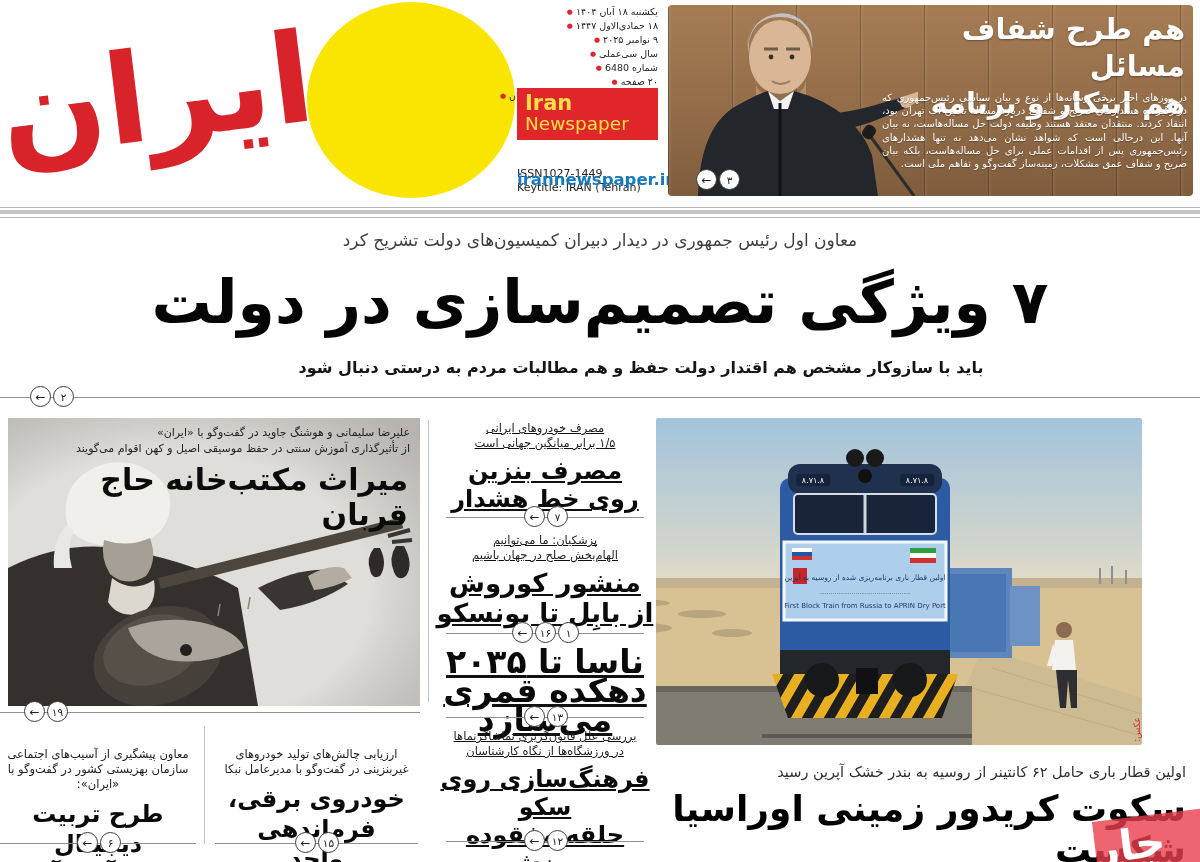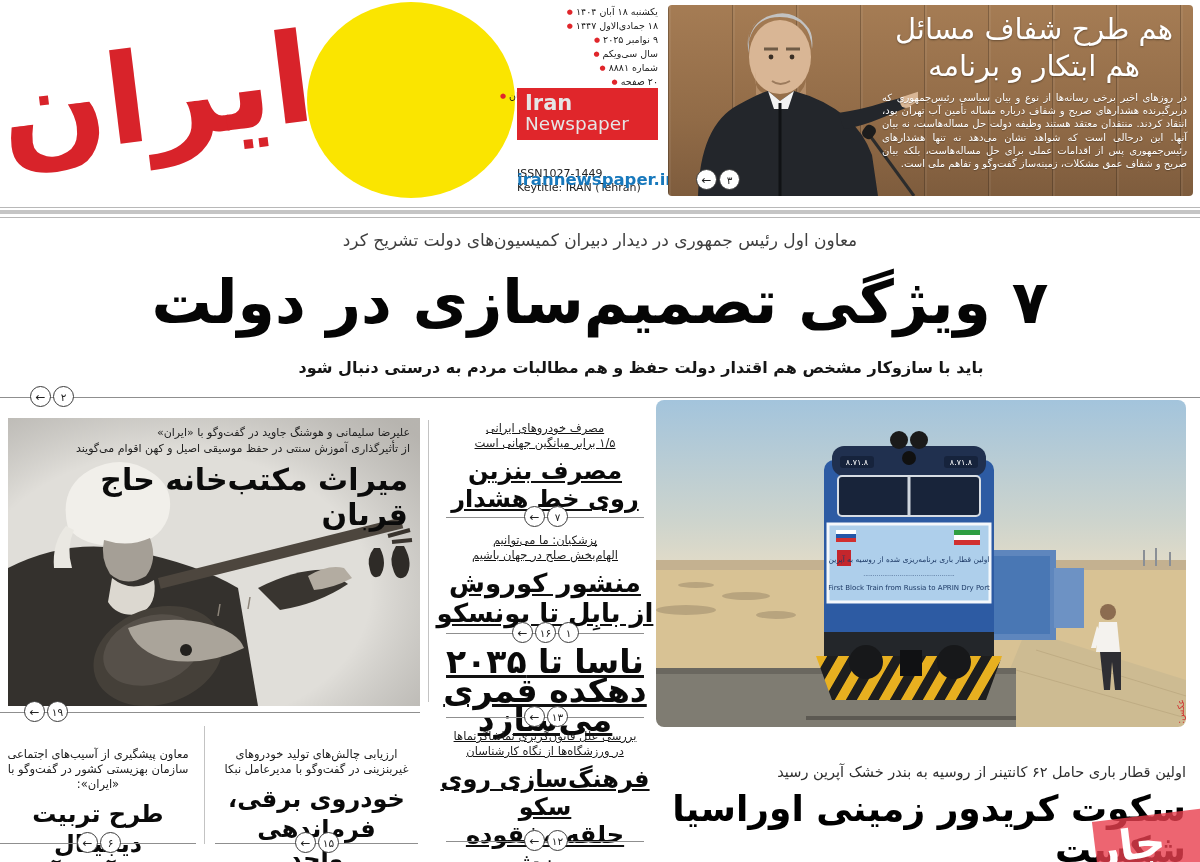--- a/index.html
+++ b/index.html
@@ -7,34 +7,34 @@
         font-family:"DejaVu Sans",sans-serif;direction:rtl;color:#111;}
   .abs{position:absolute;}
 
   
   .logo-circle{left:307px;top:2px;width:208px;height:196px;border-radius:50%;background:#fae500;}
   .logo-fa{left:0;top:-6px;width:312px;height:204px;display:flex;align-items:center;justify-content:center;
            color:#d8232a;font-size:124px;font-weight:bold;transform:rotate(-7deg);line-height:1;}
   .dates{left:500px;top:5px;width:158px;font-size:9.5px;line-height:13px;color:#1c1c1c;text-align:right;}
   .dates .dline{display:block;white-space:nowrap;}
   .dates .dot{color:#e0262b;font-size:7px;margin:0 3px;vertical-align:1px;}
-  .enbox{left:517px;top:88px;width:125px;height:44px;background:#e0262b;color:#e5e5e5;direction:ltr;
+  .enbox{left:517px;top:88px;width:125px;height:44px;background:#e0262b;color:#fde047;direction:ltr;
          text-align:left;padding:4px 8px;}
   .enbox .l1{font-size:21px;font-weight:bold;line-height:22px;display:block;}
   .enbox .l2{font-size:18.5px;line-height:20px;display:block;}
   .issn{left:517px;top:143px;width:150px;direction:ltr;text-align:left;font-size:11px;line-height:13.5px;color:#222;margin-top:24px;}
   .website{left:517px;top:170px;width:150px;direction:ltr;text-align:left;font-size:16.5px;font-weight:bold;color:#1778bc;}
 
   
   .topstory{left:668px;top:5px;width:525px;height:191px;border-radius:4px;overflow:hidden;
     background-color:#97714c;
     background-image:repeating-linear-gradient(90deg,rgba(0,0,0,.22) 0 1px,rgba(255,255,255,.06) 1px 3px,transparent 3px 64px),
                      linear-gradient(180deg,#a57c54 0%,#916b47 60%,#7e5c3d 100%);}
   .ts-man{left:0;top:0;width:250px;height:191px;}
-  .ts-head{left:215px;top:6px;width:302px;text-align:center;color:#fff;font-weight:normal;
+  .ts-head{left:215px;top:6px;width:302px;text-align:right;color:#fff;font-weight:bold;
            font-size:29px;line-height:37px;text-shadow:0 1px 2px rgba(0,0,0,.35);}
   .ts-body{left:214px;top:86px;width:305px;color:#fff;font-size:10px;line-height:13.2px;
            text-align:justify;text-shadow:0 1px 1px rgba(0,0,0,.3);}
   .badge{display:flex;align-items:center;}
   .circ{width:21px;height:21px;border:1px solid #3c3c3c;border-radius:50%;background:#fff;
         display:flex;align-items:center;justify-content:center;font-size:10.5px;color:#222;box-sizing:border-box;margin-left:2px;}
   .circ.arrow{font-size:12px;}
   .ts-badge{left:26px;top:164px;}
 
   
@@ -58,21 +58,21 @@
   .vrule{background:#c3c3c3;width:1px;}
   .vrule-mid{left:428px;top:420px;height:282px;}
 
   
   .midcol-item{left:436px;width:218px;text-align:center;text-decoration:underline;}
   .m-kicker{font-size:11.5px;line-height:15px;color:#1c1c1c;}
   .m-title{font-size:24px;line-height:28px;font-weight:bold;color:#0a0a0a;}
   .mid-rule{left:446px;width:198px;}
 
   
-  .train-photo{left:656px;top:400px;width:530px;height:327px;overflow:hidden;border-radius:8px;}
+  .train-photo{left:656px;top:418px;width:486px;height:327px;overflow:hidden;border-radius:2px;}
   .credit{right:0px;bottom:28px;position:absolute;color:#d0312f;font-size:9px;transform:rotate(-90deg);transform-origin:right bottom;white-space:nowrap;}
   .train-kicker{left:656px;top:764px;width:530px;text-align:right;font-size:14.5px;color:#2e2e2e;}
   .train-title{left:656px;top:788px;width:530px;text-align:right;font-size:36px;font-weight:bold;color:#000;}
   .watermark{left:1095px;top:812px;width:150px;height:60px;background:rgba(232,62,77,.8);transform:rotate(-7deg);
              color:#fff;font-size:42px;font-weight:bold;line-height:56px;text-align:left;padding-right:10px;overflow:hidden;z-index:6;}
 
   
   .bl-rule-top{left:0;top:712px;width:420px;}
   .bl-badge-19{left:22px;top:701px;}
   .bl-art{top:726px;text-align:center;position:absolute;}
@@ -91,22 +91,22 @@
 
 <div class="page">
 
   <div class="abs logo-circle"></div>
   <div class="abs logo-fa">ایران</div>
 
   <div class="abs dates">
     <span class="dline"><span>یکشنبه ۱۸ آبان ۱۴۰۴</span><span class="dot">●</span></span>
     <span class="dline"><span>۱۸ جمادی‌الاول ۱۴۴۷</span><span class="dot">●</span></span>
     <span class="dline"><span>۹ نوامبر ۲۰۲۵</span><span class="dot">●</span></span>
-    <span class="dline"><span>سال سی‌ویکم</span><span class="dot">●</span></span>
-    <span class="dline"><span>شماره ۸۸۸۱</span><span class="dot">●</span></span>
+    <span class="dline"><span>سال سی‌عملی</span><span class="dot">●</span></span>
+    <span class="dline"><span>شماره 6480</span><span class="dot">●</span></span>
     <span class="dline"><span>۲۰ صفحه</span><span class="dot">●</span></span>
     <span class="dline"><span>قیمت در سراسر کشور: ۱۰۰۰۰ تومان</span><span class="dot">●</span></span>
   </div>
 
   <div class="abs enbox">
     <span class="l1">Iran</span>
     <span class="l2">Newspaper</span>
   </div>
   <div class="abs issn">
     <div>ISSN1027-1449</div>

